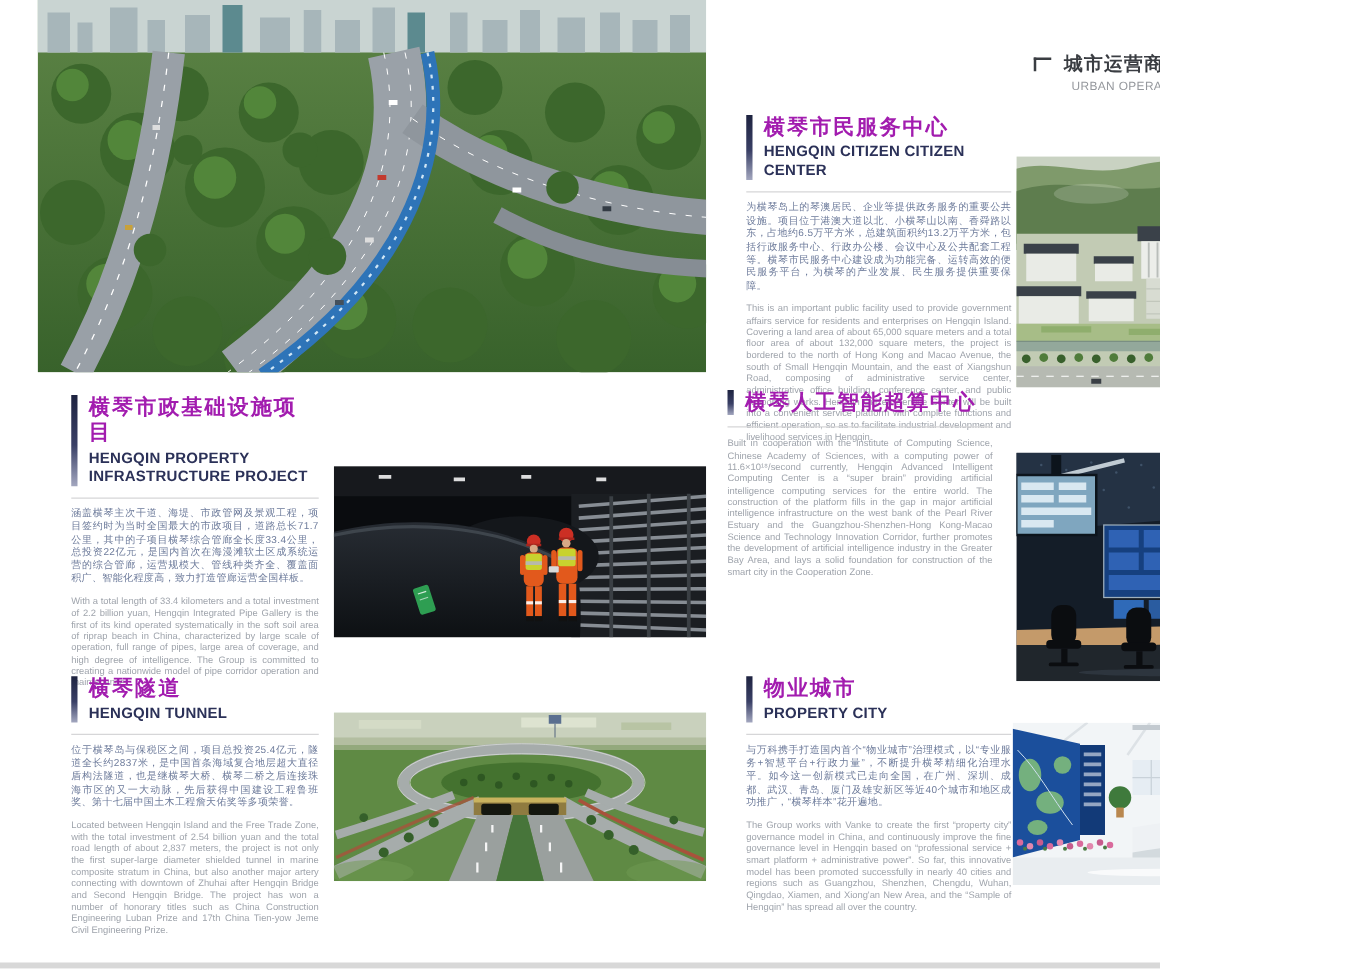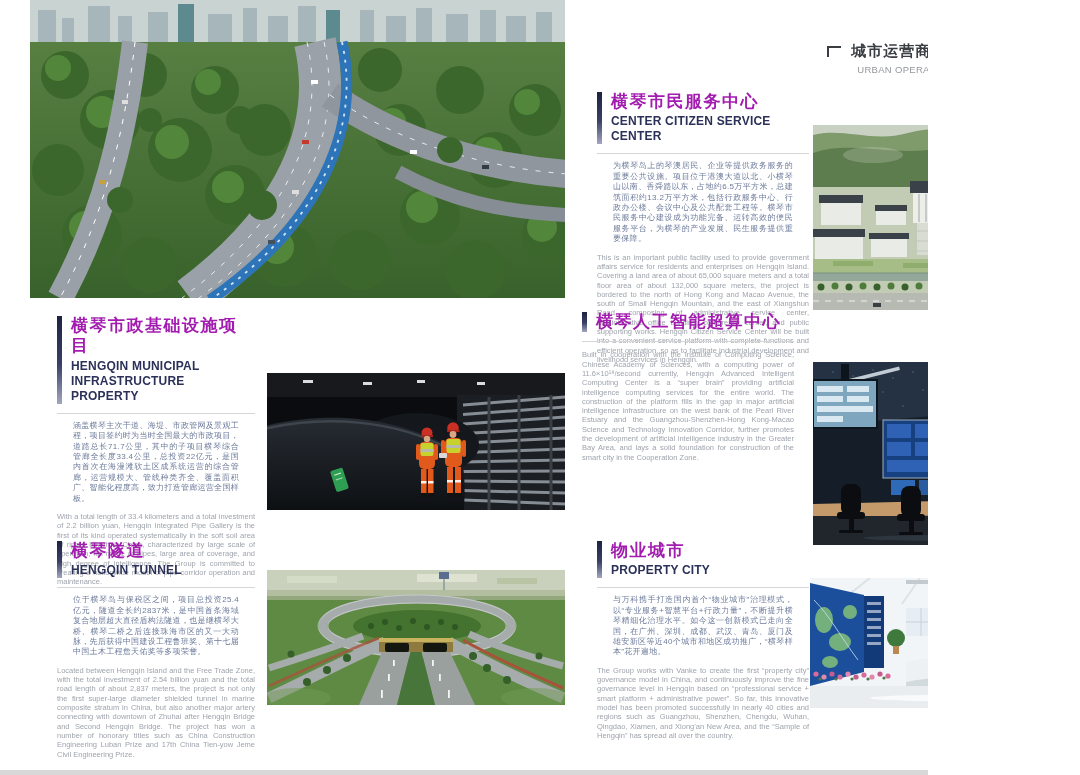--- a/index.html
+++ b/index.html
@@ -19,21 +19,21 @@
   #sec-municipal{left:57px;top:316px;width:198px;}
   #sec-tunnel{left:57px;top:541px;width:198px;}
   #sec-citizen{left:597px;top:92px;width:212px;}
   #sec-computing{left:582px;top:312px;width:212px;}
   #sec-property{left:597px;top:541px;width:212px;}
   .sec-head{display:flex;gap:9px;align-items:stretch;}
   .sec-bar{flex:0 0 5px;width:5px;background:linear-gradient(180deg,#1e2340 0%,#3a4066 55%,#a3a7bf 100%);}
   .sec-title-zh{margin:0;font-size:17px;font-weight:bold;color:#a21caf;letter-spacing:1.5px;line-height:1.2;}
   .sec-title-en{margin:2px 0 0;font-size:12px;font-weight:bold;color:#2b3158;line-height:1.25;letter-spacing:0.2px;}
   .sec-divider{border:none;border-top:1px solid #d6d6d8;margin:9px 0 0;height:0;}
-  .body-zh{margin:7px 16px 0;font-size:8px;line-height:10.4px;color:#6d7b9b;text-align:justify;
+  .body-zh{margin:7px 0 0;font-size:8px;line-height:10.4px;color:#6d7b9b;text-align:justify;
            word-break:break-all;letter-spacing:0.3px;}
   .body-en{margin:8px 0 0;font-size:7.5px;line-height:9.3px;color:#9fa4ac;text-align:justify;}
   
   .page-header{position:absolute;top:42px;left:795px;width:226px;text-align:right;}
   .ph-zh{font-size:15px;font-weight:bold;color:#3a3d42;letter-spacing:1px;}
   .corner{display:inline-block;width:12px;height:9px;border-left:2px solid #3a3d42;
           border-top:2px solid #3a3d42;margin-right:10px;vertical-align:-1px;}
   .ph-en{font-size:9.5px;color:#95989d;margin-top:3px;letter-spacing:0.3px;}
   .ph-rule{position:absolute;right:-7px;top:1px;width:2px;height:36px;background:#3a3d42;}
   
@@ -155,21 +155,21 @@
     </div>
     <div class="ph-en">URBAN OPERATOR + INDUSTRIAL DEVELOPER</div>
     <div class="ph-rule"></div>
   </div>
 
   <section class="sec" id="sec-municipal">
     <div class="sec-head">
       <span class="sec-bar"></span>
       <div>
         <h2 class="sec-title-zh">横琴市政基础设施项目</h2>
-        <h3 class="sec-title-en">HENGQIN MUNICIPAL INFRASTRUCTURE PROPERTY</h3>
+        <h3 class="sec-title-en">HENGQIN PROPERTY INFRASTRUCTURE PROJECT</h3>
       </div>
     </div>
     <div class="sec-divider"></div>
     <p class="body-zh">涵盖横琴主次干道、海堤、市政管网及景观工程，项目签约时为当时全国最大的市政项目，道路总长71.7公里，其中的子项目横琴综合管廊全长度33.4公里，总投资22亿元，是国内首次在海漫滩软土区成系统运营的综合管廊，运营规模大、管线种类齐全、覆盖面积广、智能化程度高，致力打造管廊运营全国样板。</p>
     <p class="body-en">With a total length of 33.4 kilometers and a total investment of 2.2 billion yuan, Hengqin Integrated Pipe Gallery is the first of its kind operated systematically in the soft soil area of riprap beach in China, characterized by large scale of operation, full range of pipes, large area of coverage, and high degree of intelligence. The Group is committed to creating a nationwide model of pipe corridor operation and maintenance.</p>
   </section>
 
   <div class="photo" id="photo-pipe">
     <svg viewBox="0 0 298 137" preserveAspectRatio="none">
       <defs>
@@ -319,21 +319,21 @@
       <ellipse cx="30" cy="128" rx="34" ry="10" fill="#6f9a52" opacity="0.5"></ellipse>
       <ellipse cx="268" cy="128" rx="34" ry="10" fill="#6f9a52" opacity="0.5"></ellipse>
     </svg>
   </div>
 
   <section class="sec" id="sec-citizen">
     <div class="sec-head">
       <span class="sec-bar"></span>
       <div>
         <h2 class="sec-title-zh">横琴市民服务中心</h2>
-        <h3 class="sec-title-en">CENTER CITIZEN SERVICE CENTER</h3>
+        <h3 class="sec-title-en">HENGQIN CITIZEN CITIZEN CENTER</h3>
       </div>
     </div>
     <div class="sec-divider"></div>
     <p class="body-zh">为横琴岛上的琴澳居民、企业等提供政务服务的重要公共设施。项目位于港澳大道以北、小横琴山以南、香舜路以东，占地约6.5万平方米，总建筑面积约13.2万平方米，包括行政服务中心、行政办公楼、会议中心及公共配套工程等。横琴市民服务中心建设成为功能完备、运转高效的便民服务平台，为横琴的产业发展、民生服务提供重要保障。</p>
     <p class="body-en">This is an important public facility used to provide government affairs service for residents and enterprises on Hengqin Island. Covering a land area of about 65,000 square meters and a total floor area of about 132,000 square meters, the project is bordered to the north of Hong Kong and Macao Avenue, the south of Small Hengqin Mountain, and the east of Xiangshun Road, composing of administrative service center, administrative office building, conference center, and public supporting works. Hengqin Citizen Service Center will be built into a convenient service platform with complete functions and efficient operation, so as to facilitate industrial development and livelihood services in Hengqin.</p>
   </section>
 
   <div class="photo" id="photo-citizen">
     <svg viewBox="0 0 267 185" preserveAspectRatio="none">
       <rect width="267" height="185" fill="#c9d2c2"></rect>

